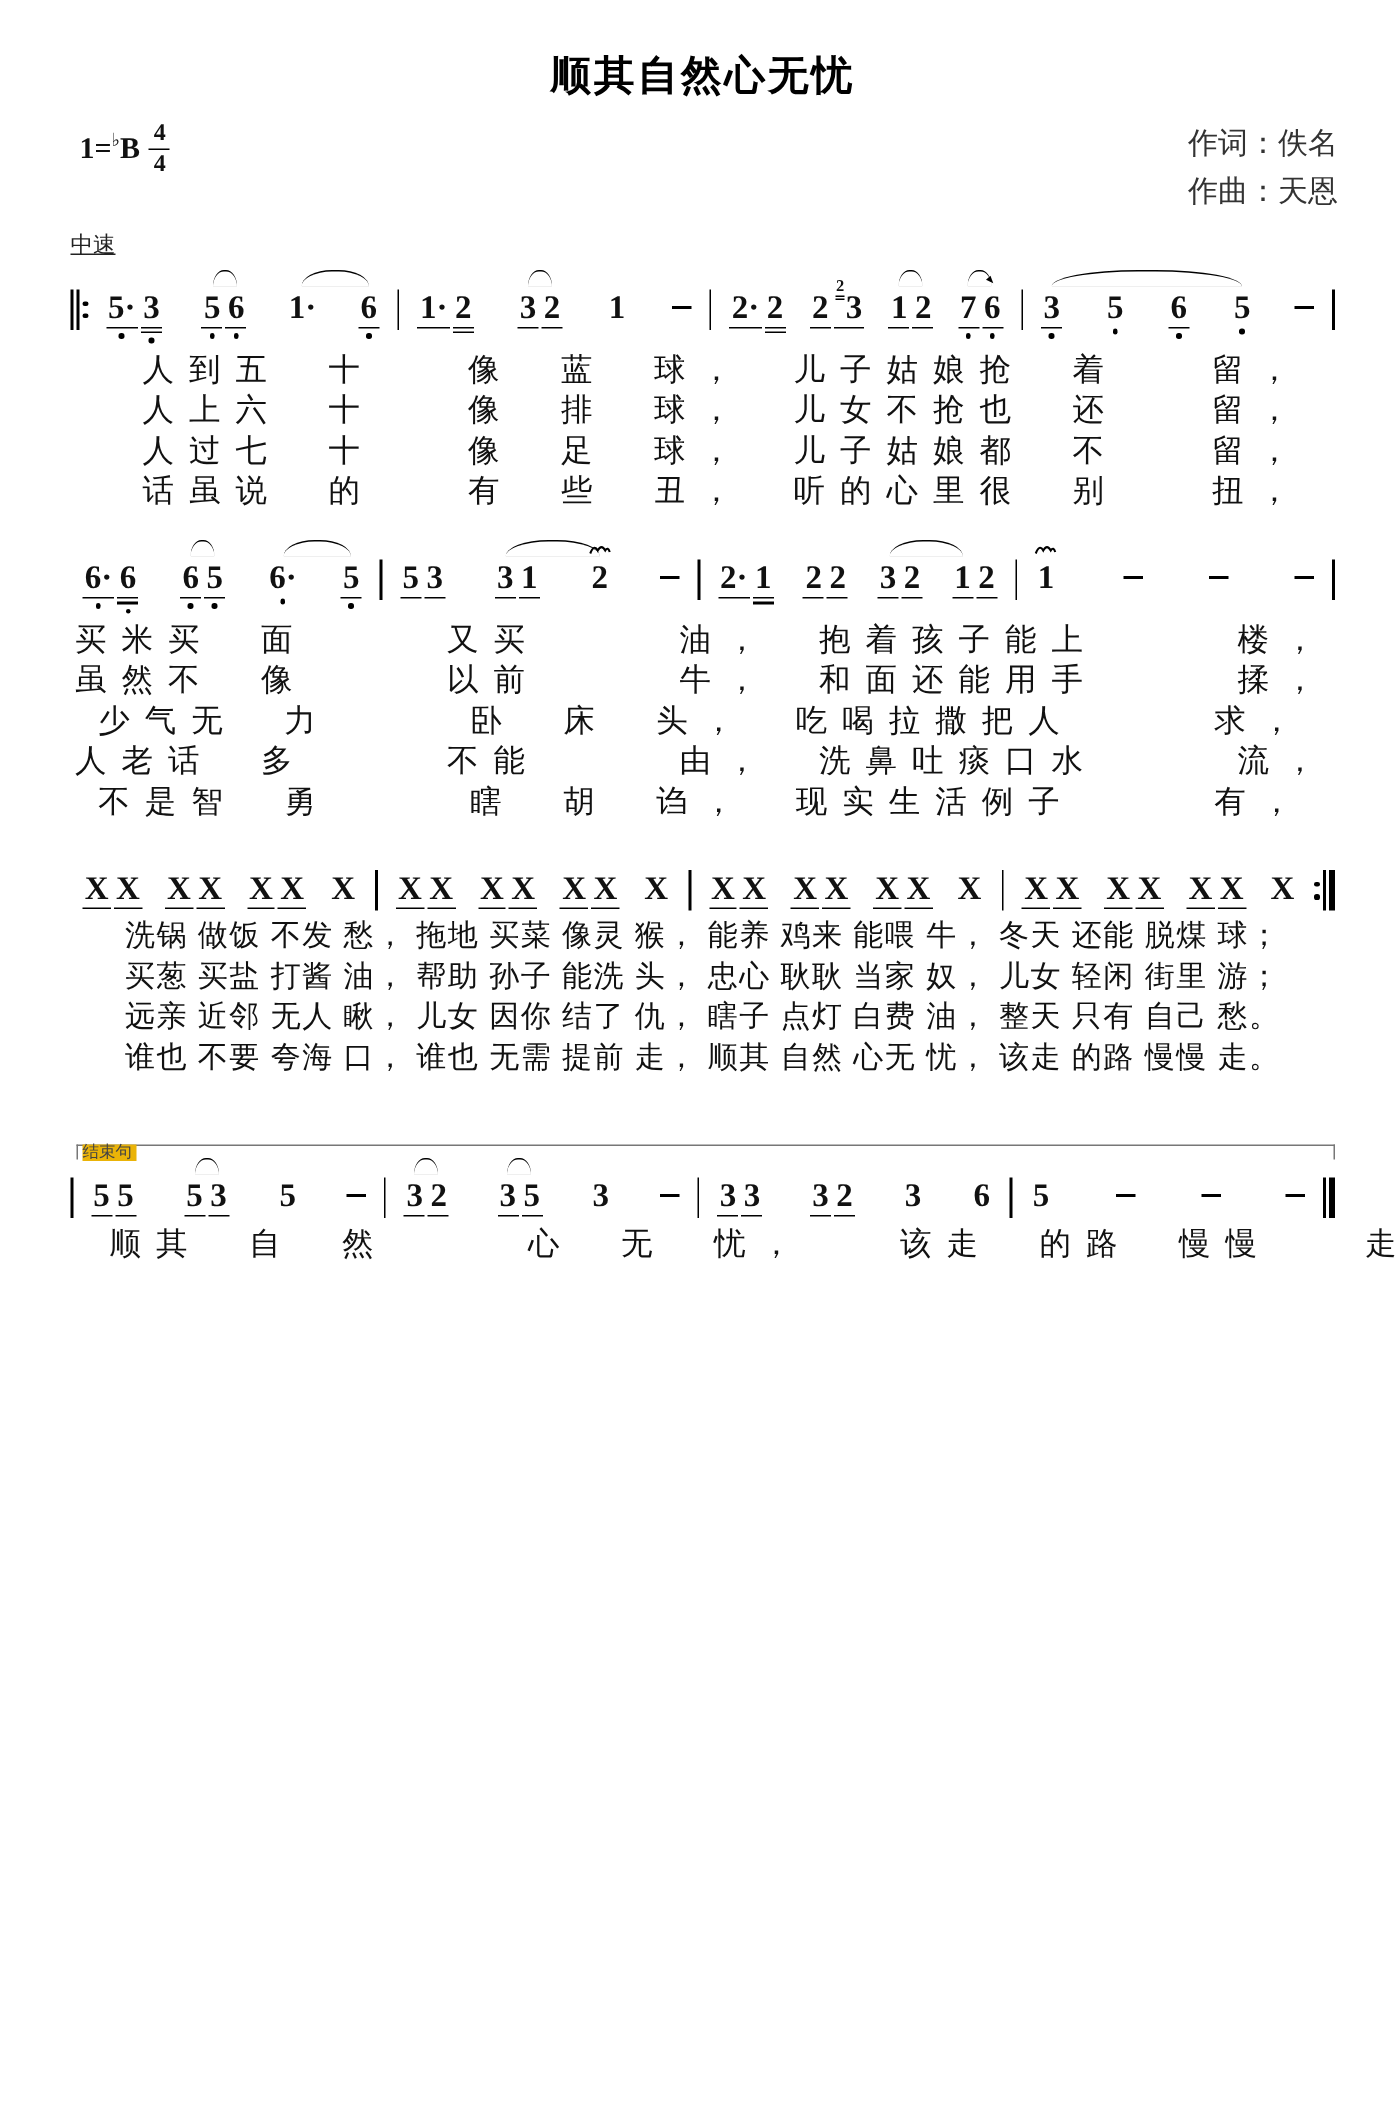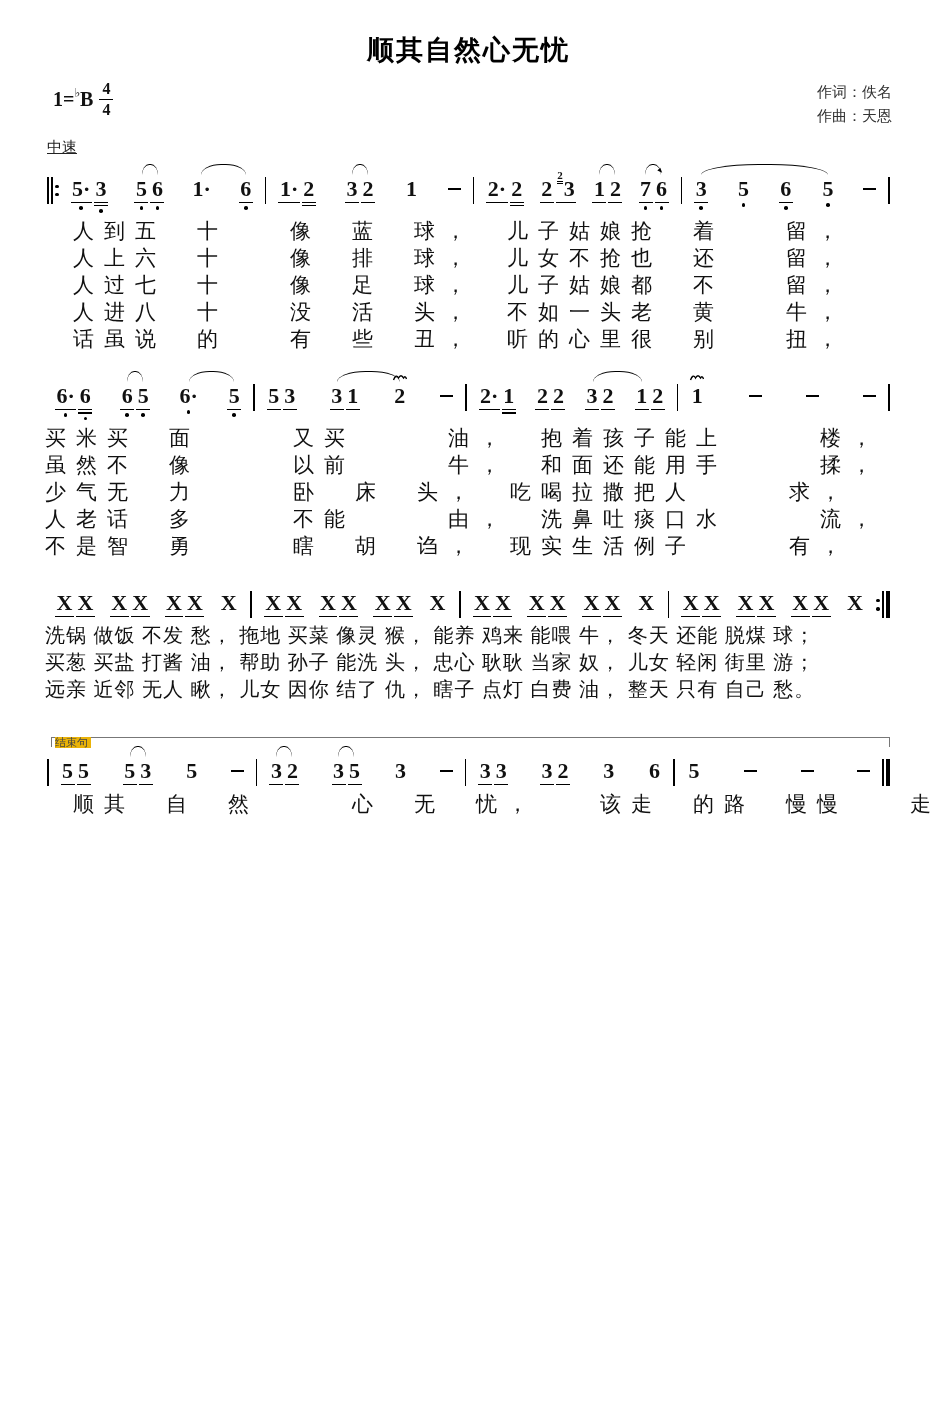--- a/index.html
+++ b/index.html
@@ -8,21 +8,21 @@
   .sheet{padding:18px 38px 0 45px;}
   .title{text-align:center;font-size:27px;font-weight:bold;letter-spacing:2px;margin:14px 0 0;color:#000;}
   .meta-row{display:flex;justify-content:space-between;align-items:flex-start;margin-top:12px;}
   .keysig{display:flex;align-items:center;font-family:"Liberation Serif","DejaVu Serif",serif;
           font-weight:bold;font-size:20px;margin-left:8px;}
   .keysig .flat{font-size:12px;transform:translateY(-6px);display:inline-block;}
   .meter{display:inline-flex;flex-direction:column;align-items:center;margin-left:6px;
          font-size:16px;line-height:1.1;}
   .meter .mnum{border-bottom:1.7px solid #000;padding:0 3px 1px;}
   .meter .mden{padding-top:1px;}
-  .credits{text-align:right;font-size:15px;color:#333;line-height:1.6;}
+  .credits{text-align:right;font-size:20px;color:#333;line-height:1.6;}
   .tempo{font-size:15px;margin:10px 0 0 2px;color:#222;text-decoration:underline;}
 
   
   #score{margin-top:4px;}
   .music-line{display:flex;align-items:flex-start;padding-top:16px;margin-bottom:4px;}
   .measure{flex:1;display:flex;justify-content:space-between;align-items:flex-start;
            position:relative;padding:0 9px;}
   .group{display:inline-flex;align-items:flex-start;position:relative;}
   .note{display:inline-flex;flex-direction:column;align-items:center;padding:0 1px;position:relative;}
   .nd{display:inline-flex;align-items:flex-start;padding:0 1.5px;}
@@ -40,26 +40,26 @@
         border-left:5px solid #000;border-top:2.6px solid transparent;border-bottom:2.6px solid transparent;
         transform:rotate(48deg);}
   .bar{display:flex;align-items:center;gap:2.5px;height:27px;margin:0 2px;}
   .bar .bl{width:1.6px;height:27px;background:#000;}
   .bar .bl.thick{width:3.6px;}
   .bar .dots{display:flex;flex-direction:column;justify-content:center;gap:5px;height:27px;}
   .bar .dots i{display:block;width:3.4px;height:3.4px;border-radius:50%;background:#000;}
 
   
   .lyrics-block{margin:2px 0 16px;}
-  .lyric-line{line-height:27px;white-space:nowrap;}
+  .lyric-line{line-height:27px;white-space:nowrap;text-align:center;}
   .lyrics-verse1 .lyric-line,.lyrics-verse2 .lyric-line{font-size:21px;letter-spacing:10px;}
   .lyrics-verse1{margin-left:28px;}
   .lyrics-verse2{margin-left:0;}
   .lyrics-spoken .lyric-line{font-size:20px;letter-spacing:1px;}
-  .lyrics-spoken{margin-left:0;margin-bottom:34px;}
+  .lyrics-spoken{margin-left:0;margin-bottom:44px;}
   .lyrics-ending .lyric-line{font-size:21px;letter-spacing:10px;}
   .lyrics-ending{margin-left:28px;}
 
   .ending-bracket{position:relative;height:9px;border-top:1.6px solid #777;
         border-left:1.6px solid #777;border-right:1.6px solid #777;margin:6px 2px 0 6px;}
   .ending-label{position:absolute;left:3px;top:-1px;font-size:11px;color:#444;background:#eab308;
         padding:0 3px 0 0;line-height:11px;}
   .music-line.ending-line{padding-top:16px;margin-top:-4px;}
 </style>
 </head>
@@ -308,21 +308,20 @@
           <div class="slur" style="left: 17px; width: 127px;"></div>
         </div>
         <span class="bar">
           <span class="bl"></span>
         </span>
       </div>
       <div class="lyrics-block lyrics-verse1">
         <div class="lyric-line">人到五　十　　像　蓝　球，　儿子姑娘抢　着　　留，</div>
         <div class="lyric-line">人上六　十　　像　排　球，　儿女不抢也　还　　留，</div>
         <div class="lyric-line">人过七　十　　像　足　球，　儿子姑娘都　不　　留，</div>
-        <div class="lyric-line">人进八　十　　没　活　头，　不如一头老　黄　　牛，</div>
         <div class="lyric-line">话虽说　的　　有　些　丑，　听的心里很　别　　扭，</div>
       </div>
       <div class="music-line">
         <div class="measure">
           <span class="group">
             <span class="note">
               <span class="nd">
                 <span class="dt">6·</span>
               </span>
               <span class="ul"></span>
@@ -746,20 +745,21 @@
             <i></i>
           </span>
           <span class="bl"></span>
           <span class="bl thick"></span>
         </span>
       </div>
       <div class="lyrics-block lyrics-spoken">
         <div class="lyric-line">洗锅 做饭 不发 愁， 拖地 买菜 像灵 猴， 能养 鸡来 能喂 牛， 冬天 还能 脱煤 球；</div>
         <div class="lyric-line">买葱 买盐 打酱 油， 帮助 孙子 能洗 头， 忠心 耿耿 当家 奴， 儿女 轻闲 街里 游；</div>
         <div class="lyric-line">远亲 近邻 无人 瞅， 儿女 因你 结了 仇， 瞎子 点灯 白费 油， 整天 只有 自己 愁。</div>
+        <div class="lyric-line">谁也 不要 夸海 口， 谁也 无需 提前 走， 顺其 自然 心无 忧， 该走 的路 慢慢 走。</div>
       </div>
       <div class="ending-bracket">
         <span class="ending-label">结束句</span>
       </div>
       <div class="music-line ending-line">
         <span class="bar">
           <span class="bl"></span>
         </span>
         <div class="measure">
           <span class="group">

